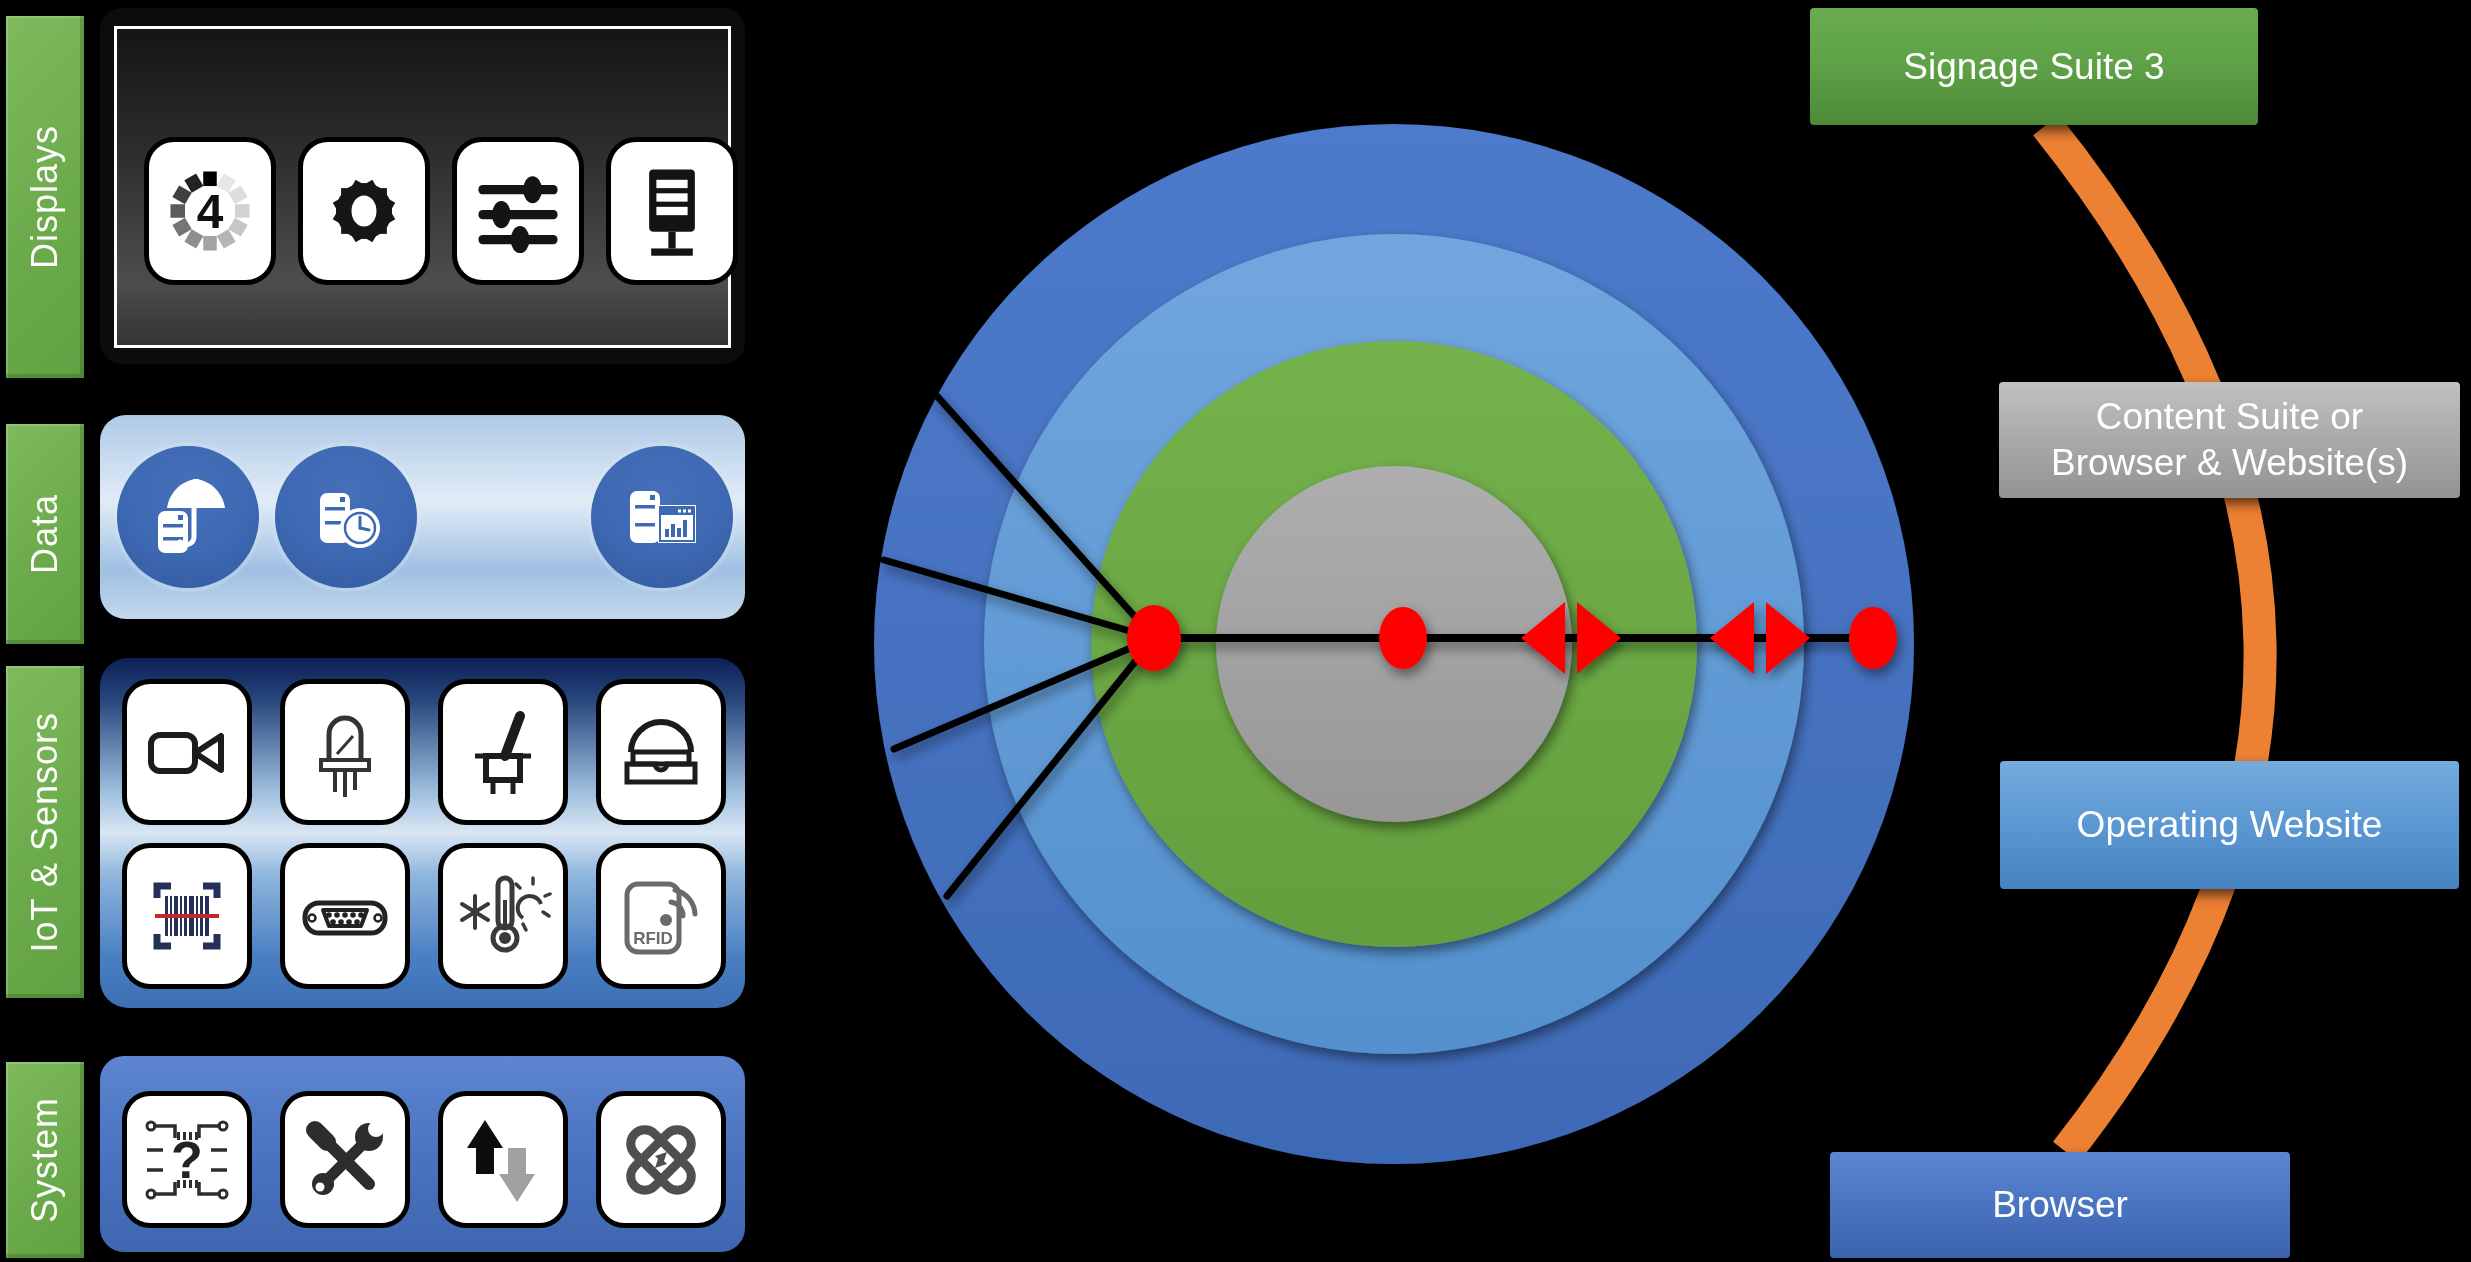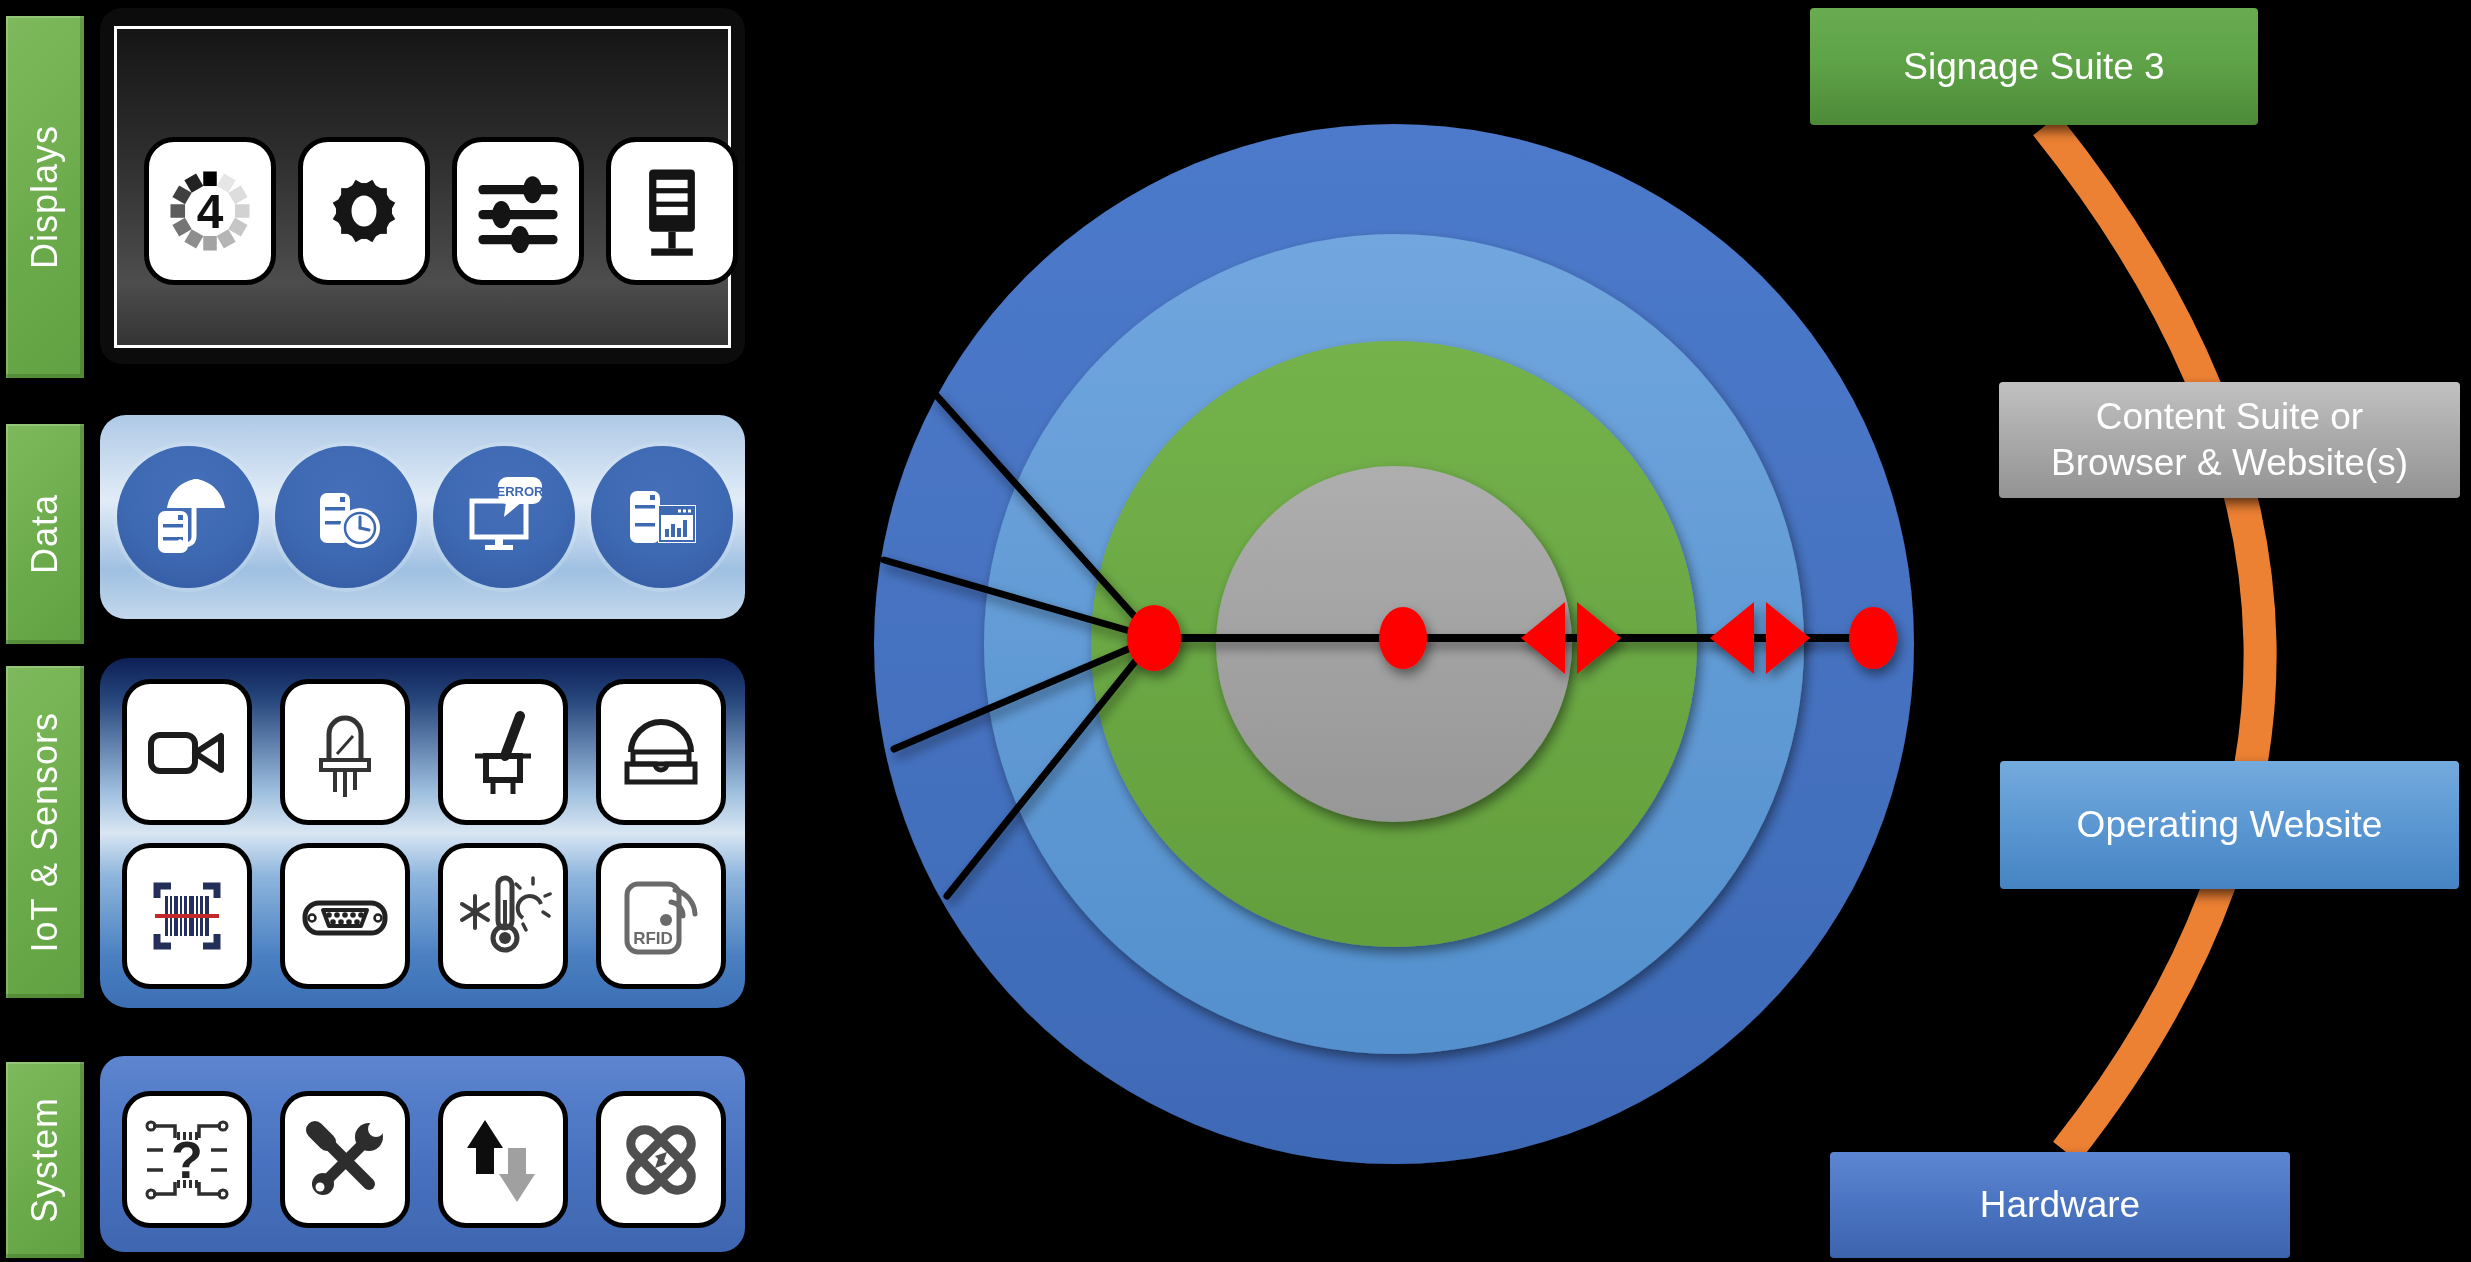--- a/index.html
+++ b/index.html
@@ -209,30 +209,20 @@
         <rect x="24" y="26" width="30" height="50" rx="7" fill="#ffffff"></rect>
         <rect x="29" y="40" width="20" height="3.5" fill="#3d68b2"></rect>
         <rect x="29" y="54" width="20" height="3.5" fill="#3d68b2"></rect>
         <rect x="44" y="30" width="5" height="5" fill="#3d68b2"></rect>
         <circle cx="64" cy="61" r="20" fill="#ffffff"></circle>
         <circle cx="64" cy="61" r="15" fill="none" stroke="#3d68b2" stroke-width="2.5"></circle>
         <line x1="64" y1="61" x2="64" y2="50" stroke="#3d68b2" stroke-width="3" stroke-linecap="round"></line>
         <line x1="64" y1="61" x2="73" y2="63" stroke="#3d68b2" stroke-width="3" stroke-linecap="round"></line>
       </svg>
     </div>
-    <div class="data-circle d3">
-      <svg width="100" height="100" viewBox="0 0 100 100">
-        <rect x="18" y="34" width="54" height="36" fill="none" stroke="#ffffff" stroke-width="5"></rect>
-        <rect x="41" y="70" width="8" height="8" fill="#ffffff"></rect>
-        <rect x="31" y="78" width="28" height="5" fill="#ffffff"></rect>
-        <rect x="44" y="10" width="44" height="27" rx="9" fill="#ffffff"></rect>
-        <polygon points="52,35 68,35 50,50" fill="#ffffff"></polygon>
-        <text x="66" y="29" font-size="13" font-weight="bold" fill="#3d68b2" text-anchor="middle" font-family="Liberation Sans, sans-serif">ERROR</text>
-      </svg>
-    </div>
     <div class="data-circle d4">
       <svg width="100" height="100" viewBox="0 0 100 100">
         <rect x="18" y="24" width="30" height="52" rx="7" fill="#ffffff"></rect>
         <rect x="23" y="38" width="20" height="3.5" fill="#3d68b2"></rect>
         <rect x="23" y="56" width="20" height="3.5" fill="#3d68b2"></rect>
         <rect x="38" y="28" width="5" height="5" fill="#3d68b2"></rect>
         <rect x="46" y="38" width="38" height="38" fill="#ffffff"></rect>
         <rect x="48" y="40" width="34" height="34" fill="none" stroke="#3d68b2" stroke-width="2"></rect>
         <rect x="48" y="40" width="34" height="8" fill="#3d68b2"></rect>
         <rect x="66" y="42.5" width="3" height="3" fill="#ffffff"></rect>
@@ -419,16 +409,16 @@
     <span>Signage Suite 3</span>
   </div>
   <div class="rbox rbox-content">
     <span>Content Suite or</span>
     <span>Browser &amp; Website(s)</span>
   </div>
   <div class="rbox rbox-os">
     <span>Operating Website</span>
   </div>
   <div class="rbox rbox-hw">
-    <span>Hardware</span>
+    <span>Browser</span>
   </div>
 
 </div>
 
 </body></html>

